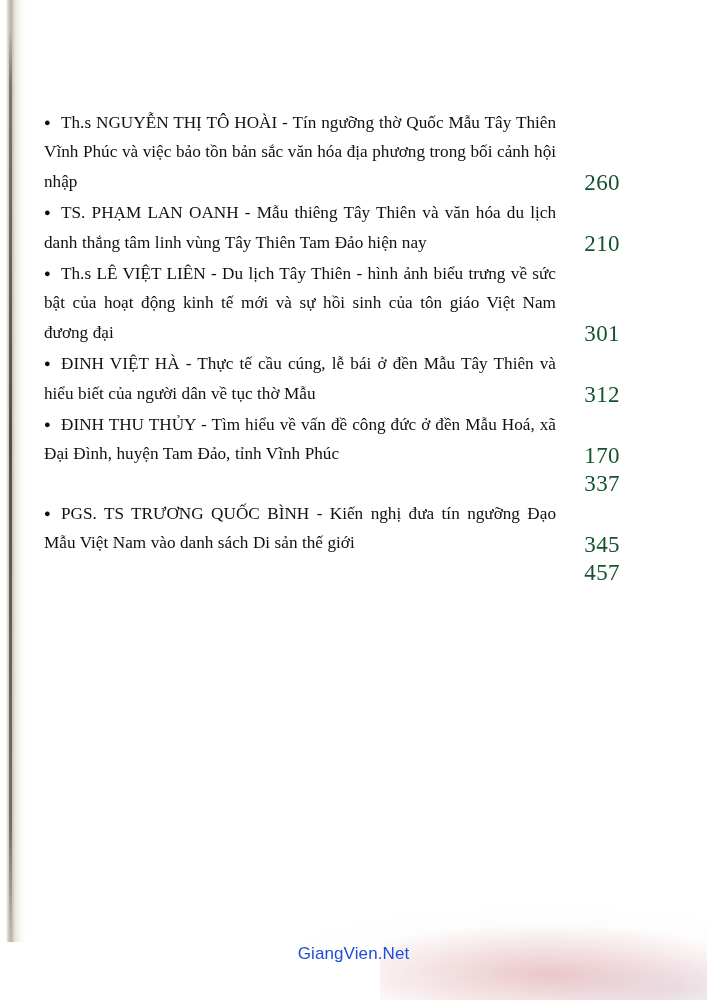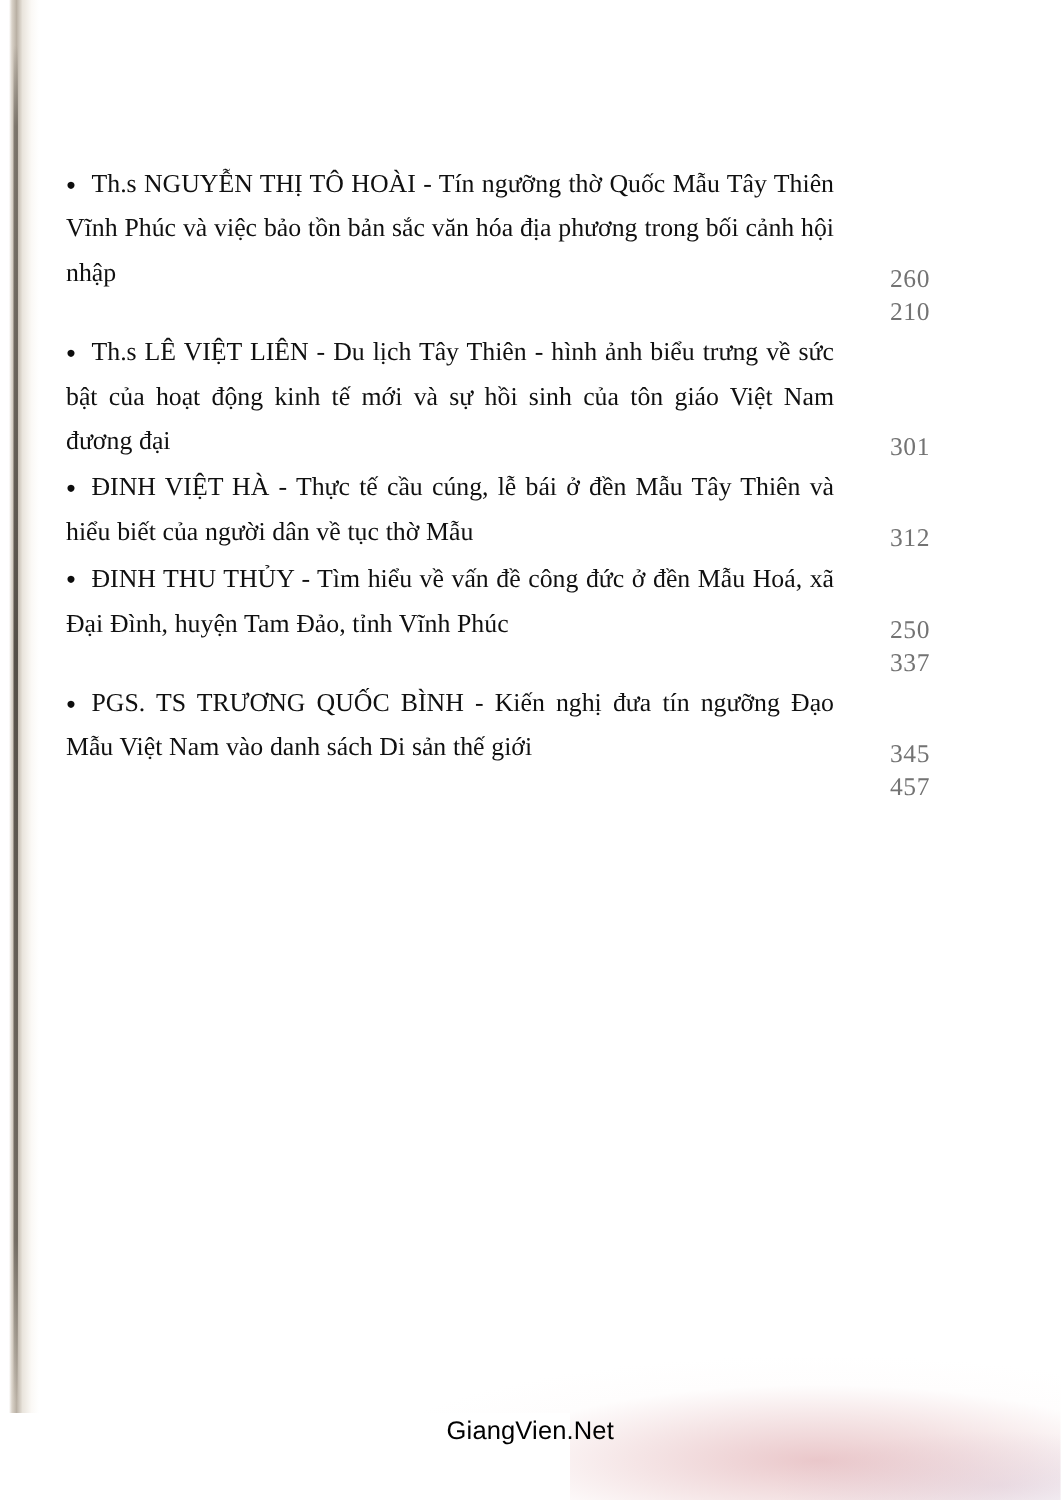--- a/index.html
+++ b/index.html
@@ -81,23 +81,23 @@
   }
 
   .entry-body {
     width: 512px;
     flex: 0 0 512px;
   }
 
   .entry-page {
     flex: 1 1 auto;
     text-align: right;
-    font-size: 17px;
+    font-size: 23px;
     letter-spacing: 0.4px;
-    color: #737373;
+    color: #14532d;
     white-space: nowrap;
     padding-right: 6px;
   }
 
   .entry-text {
     font-size: 17.2px;
     line-height: 29.4px;
     color: #101010;
     text-align: justify;
     text-justify: inter-word;
@@ -121,41 +121,44 @@
 
   #watermark {
     position: absolute;
     left: 0;
     top: 944px;
     width: 707px;
     text-align: center;
     font-family: "Liberation Sans", "DejaVu Sans", sans-serif;
     font-size: 17px;
     font-weight: 400;
-    color: #000000;
+    color: #1d4ed8;
     letter-spacing: 0.1px;
   }
 </style>
 </head>
 <body>
 
 <div id="scan-left-edge"></div>
 <div id="scan-left-dark"></div>
 
 <div id="toc-list">
     <div class="toc-entry">
       <div class="entry-row">
         <div class="entry-body">
           <p class="entry-text"><span class="bullet-marker"><span class="bullet-glyph">●</span></span><span>Th.s NGUYỄN THỊ TÔ HOÀI - Tín ngưỡng thờ Quốc Mẫu Tây Thiên Vĩnh Phúc và việc bảo tồn bản sắc văn hóa địa phương trong bối cảnh hội nhập</span></p>
         </div>
         <div class="entry-page">260</div>
       </div>
     </div>
     <div class="toc-entry">
       <div class="entry-row">
+        <div class="entry-body">
+          <p class="entry-text"><span class="bullet-marker"><span class="bullet-glyph">●</span></span><span>TS. PHẠM LAN OANH - Mẫu thiêng Tây Thiên và văn hóa du lịch danh thắng tâm linh vùng Tây Thiên Tam Đảo hiện nay</span></p>
+        </div>
         <div class="entry-page">210</div>
       </div>
     </div>
     <div class="toc-entry">
       <div class="entry-row">
         <div class="entry-body">
           <p class="entry-text"><span class="bullet-marker"><span class="bullet-glyph">●</span></span><span>Th.s LÊ VIỆT LIÊN - Du lịch Tây Thiên - hình ảnh biểu trưng về sức bật của hoạt động kinh tế mới và sự hồi sinh của tôn giáo Việt Nam đương đại</span></p>
         </div>
         <div class="entry-page">301</div>
       </div>
@@ -166,21 +169,21 @@
           <p class="entry-text"><span class="bullet-marker"><span class="bullet-glyph">●</span></span><span>ĐINH VIỆT HÀ - Thực tế cầu cúng, lễ bái ở đền Mẫu Tây Thiên và hiểu biết của người dân về tục thờ Mẫu</span></p>
         </div>
         <div class="entry-page">312</div>
       </div>
     </div>
     <div class="toc-entry">
       <div class="entry-row">
         <div class="entry-body">
           <p class="entry-text"><span class="bullet-marker"><span class="bullet-glyph">●</span></span><span>ĐINH THU THỦY - Tìm hiểu về vấn đề công đức ở đền Mẫu Hoá, xã Đại Đình, huyện Tam Đảo, tỉnh Vĩnh Phúc</span></p>
         </div>
-        <div class="entry-page">250</div>
+        <div class="entry-page">170</div>
       </div>
     </div>
     <div class="toc-entry">
       <div class="entry-row">
         <div class="entry-page">337</div>
       </div>
     </div>
     <div class="toc-entry">
       <div class="entry-row">
         <div class="entry-body">

